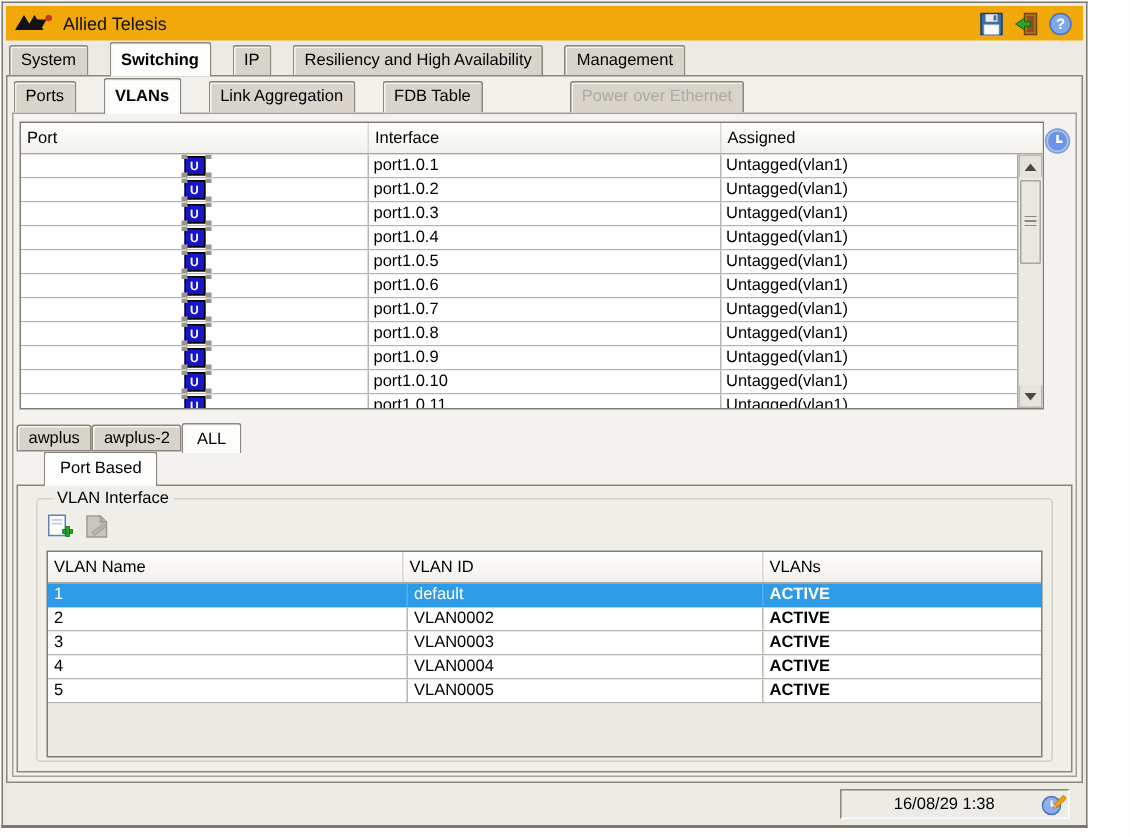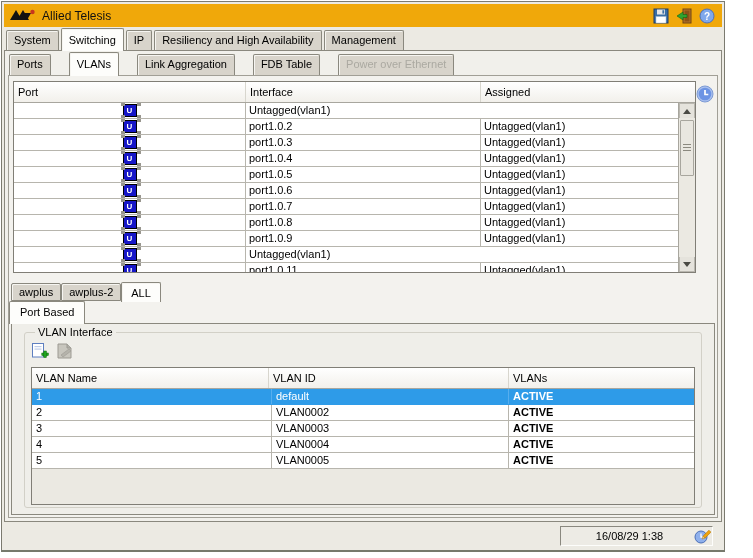--- a/index.html
+++ b/index.html
@@ -15,25 +15,25 @@
   html,body{width:753px;height:558px;background:#FFFFFF;font-family:"Liberation Sans","DejaVu Sans",sans-serif;font-size:11px;color:#000;overflow:hidden;}
   .window{position:absolute;left:1px;top:1px;width:724px;height:551px;background:var(--chrome);
     border:1px solid #7B7A6F;border-bottom:2px solid #76796C;padding:2px;display:flex;flex-direction:column;}
   
   .titlebar{height:23px;background:var(--amber);display:flex;align-items:center;padding:0 6px;flex:0 0 auto;}
   .logo{display:flex;align-items:center;margin-right:6px;}
   .title-text{font-size:12px;color:#111;}
   .tb-spacer{flex:1;}
   .tb-icon{width:18px;height:17px;margin-left:5px;display:flex;align-items:center;justify-content:center;cursor:pointer;}
   
-  .main-tabs{display:flex;gap:2px;padding:3px 2px 0 2px;height:23px;flex:0 0 auto;position:relative;z-index:3;}
+  .main-tabs{display:flex;gap:14px;padding:3px 2px 0 2px;height:23px;flex:0 0 auto;position:relative;z-index:3;}
   .tab{background:var(--tabgray);border:1px solid var(--bd);border-bottom:none;border-radius:2px 2px 0 0;
     padding:3px 7px 2px;white-space:nowrap;cursor:pointer;box-shadow:inset 1px 1px 0 #F6F5F1;}
-  .tab.active{background:#FDFDFB;font-weight:normal;margin-top:-2px;padding-top:5px;margin-bottom:-1px;z-index:4;}
-  .tab.disabled{color:#ABA9A1;cursor:default;}
+  .tab.active{background:#FDFDFB;font-weight:bold;margin-top:-2px;padding-top:5px;margin-bottom:-1px;z-index:4;}
+  .tab.disabled{color:#ABA9A1;cursor:default;margin-left:40px;}
   
   .content-panel{flex:1 1 auto;border:1px solid var(--bd);background:#F1F0EB;display:flex;flex-direction:column;min-height:0;position:relative;z-index:2;}
   .sub-tabs{display:flex;gap:18px;padding:3px 2px 0 4px;height:24px;flex:0 0 auto;position:relative;z-index:3;}
   .inner-panel{flex:1;margin:0 3px 3px 3px;border:1px solid #A19F96;background:#F3F2EE;display:flex;flex-direction:column;min-height:0;position:relative;z-index:2;}
   
   .port-table-area{display:flex;margin:5px 3px 0 4px;flex:0 0 auto;}
   .port-table{width:710px;height:192px;border:1px solid #807E76;background:#fff;display:flex;flex-direction:column;}
   .pt-header{height:21px;display:flex;background:linear-gradient(180deg,#FFFFFF,#F2F0EB);border-bottom:1px solid #A8A69E;flex:0 0 auto;}
   .h-cell{padding:4px 0 0 4px;border-right:1px solid #D8D6CE;overflow:hidden;white-space:nowrap;}
   .h-port{width:232px;}
@@ -59,21 +59,21 @@
   .arrow-up{width:0;height:0;border-left:4px solid transparent;border-right:4px solid transparent;border-bottom:5px solid #4A4A44;}
   .arrow-down{width:0;height:0;border-left:4px solid transparent;border-right:4px solid transparent;border-top:5px solid #4A4A44;}
   .sb-thumb{margin:2px 1px 0 1px;height:56px;background:#E9E7E0;border:1px solid #A8A69E;border-radius:1px;
     display:flex;align-items:center;justify-content:center;}
   .grip{width:8px;height:8px;background:repeating-linear-gradient(180deg,#8B897F 0 1px,transparent 1px 3px);}
   .right-strip{flex:1;display:flex;justify-content:center;align-items:flex-start;padding-top:4px;}
   
   .device-tabs{display:flex;gap:0;margin:7px 0 0 2px;height:21px;align-items:flex-end;flex:0 0 auto;position:relative;z-index:3;}
   .dtab{background:var(--tabgray);border:1px solid var(--bd);padding:2px 7px 2px;border-radius:2px 2px 0 0;cursor:pointer;box-shadow:inset 1px 1px 0 #F6F5F1;}
   .dtab.active{background:#FDFDFB;border-bottom:none;padding:4px 9px 3px;margin-bottom:-1px;}
-  .view-tab-row{display:flex;margin-left:0;height:22px;flex:0 0 auto;position:relative;z-index:3;}
+  .view-tab-row{display:flex;margin-left:20px;height:22px;flex:0 0 auto;position:relative;z-index:3;}
   .vtab{background:#FDFDFB;border:1px solid var(--bd);border-bottom:none;border-radius:2px 2px 0 0;padding:4px 10px 0;margin-bottom:-1px;cursor:pointer;}
   .tab-page{flex:1;border:1px solid var(--bd);margin:0 2px 2px 2px;background:#EFEEE9;padding:2px 12px 6px;display:flex;min-height:0;position:relative;z-index:2;}
   fieldset.vlan-group{flex:1;border:1px solid #D2D0C7;border-radius:3px;padding:1px 6px 6px;display:flex;flex-direction:column;min-height:0;}
   fieldset.vlan-group legend{padding:0 3px;margin-left:4px;}
   .vlan-toolbar{height:22px;display:flex;gap:7px;align-items:center;margin:1px 0 5px 0;flex:0 0 auto;}
   .tool-btn{width:18px;height:18px;display:flex;align-items:center;justify-content:center;cursor:pointer;}
   .tool-btn.disabled{cursor:default;opacity:.95;}
   
   .vlan-table{border:1px solid #807E76;height:138px;background:#EBE9E2;display:flex;flex-direction:column;flex:0 0 auto;}
   .vt-header{height:21px;display:flex;background:linear-gradient(180deg,#FFFFFF,#F2F0EB);border-bottom:1px solid #A8A69E;flex:0 0 auto;}
@@ -161,20 +161,21 @@
             <div class="h-cell h-assigned">Assigned</div>
           </div>
           <div class="pt-body">
             <div class="pt-rows" id="port-rows">
                 <div class="p-row">
                   <div class="p-cell c-port">
                     <span class="port-icon">
                       <b>U</b>
                     </span>
                   </div>
+                  <div class="p-cell c-iface">port1.0.1</div>
                   <div class="p-cell c-assigned">Untagged(vlan1)</div>
                 </div>
                 <div class="p-row">
                   <div class="p-cell c-port">
                     <span class="port-icon">
                       <b>U</b>
                     </span>
                   </div>
                   <div class="p-cell c-iface">port1.0.2</div>
                   <div class="p-cell c-assigned">Untagged(vlan1)</div>
@@ -241,20 +242,21 @@
                   </div>
                   <div class="p-cell c-iface">port1.0.9</div>
                   <div class="p-cell c-assigned">Untagged(vlan1)</div>
                 </div>
                 <div class="p-row">
                   <div class="p-cell c-port">
                     <span class="port-icon">
                       <b>U</b>
                     </span>
                   </div>
+                  <div class="p-cell c-iface">port1.0.10</div>
                   <div class="p-cell c-assigned">Untagged(vlan1)</div>
                 </div>
                 <div class="p-row">
                   <div class="p-cell c-port">
                     <span class="port-icon">
                       <b>U</b>
                     </span>
                   </div>
                   <div class="p-cell c-iface">port1.0.11</div>
                   <div class="p-cell c-assigned">Untagged(vlan1)</div>

